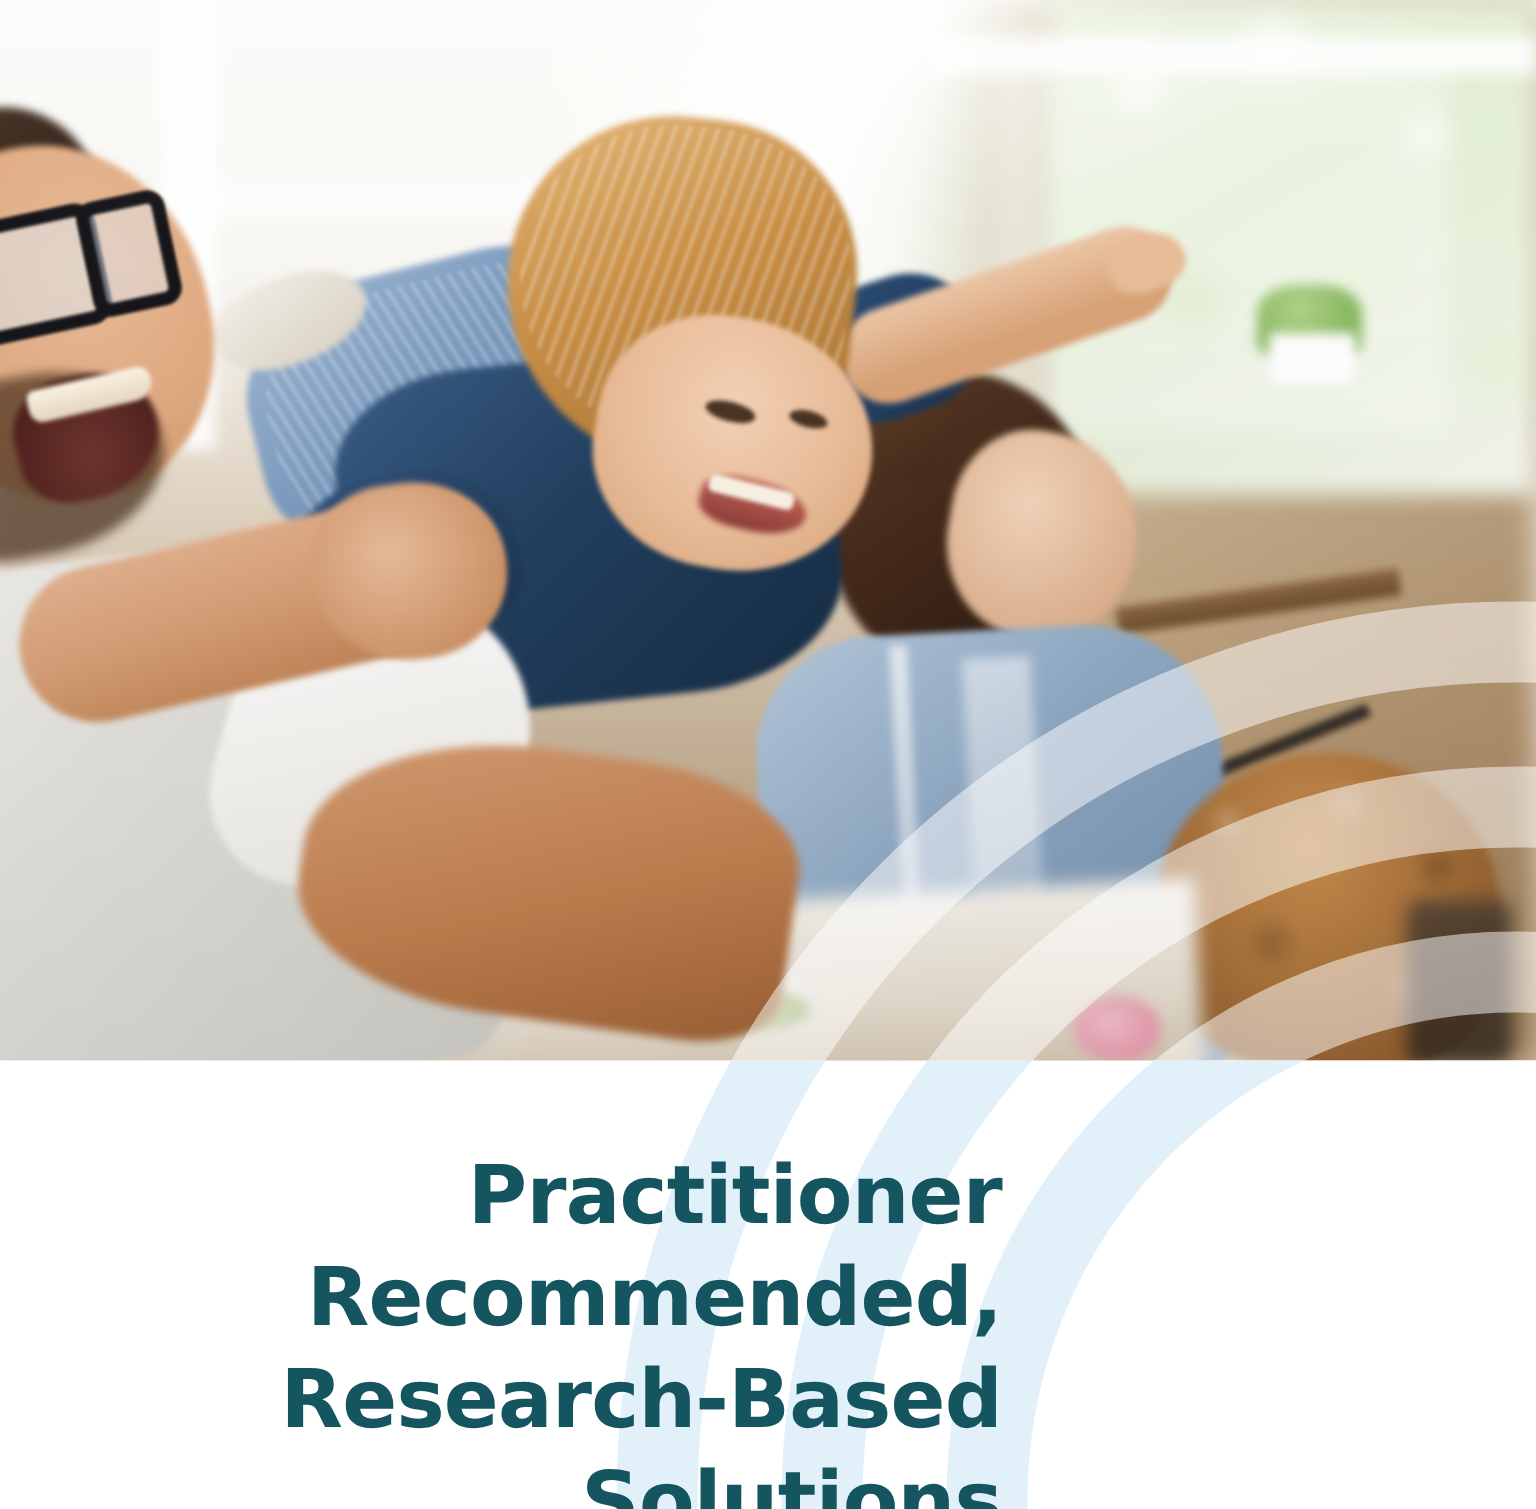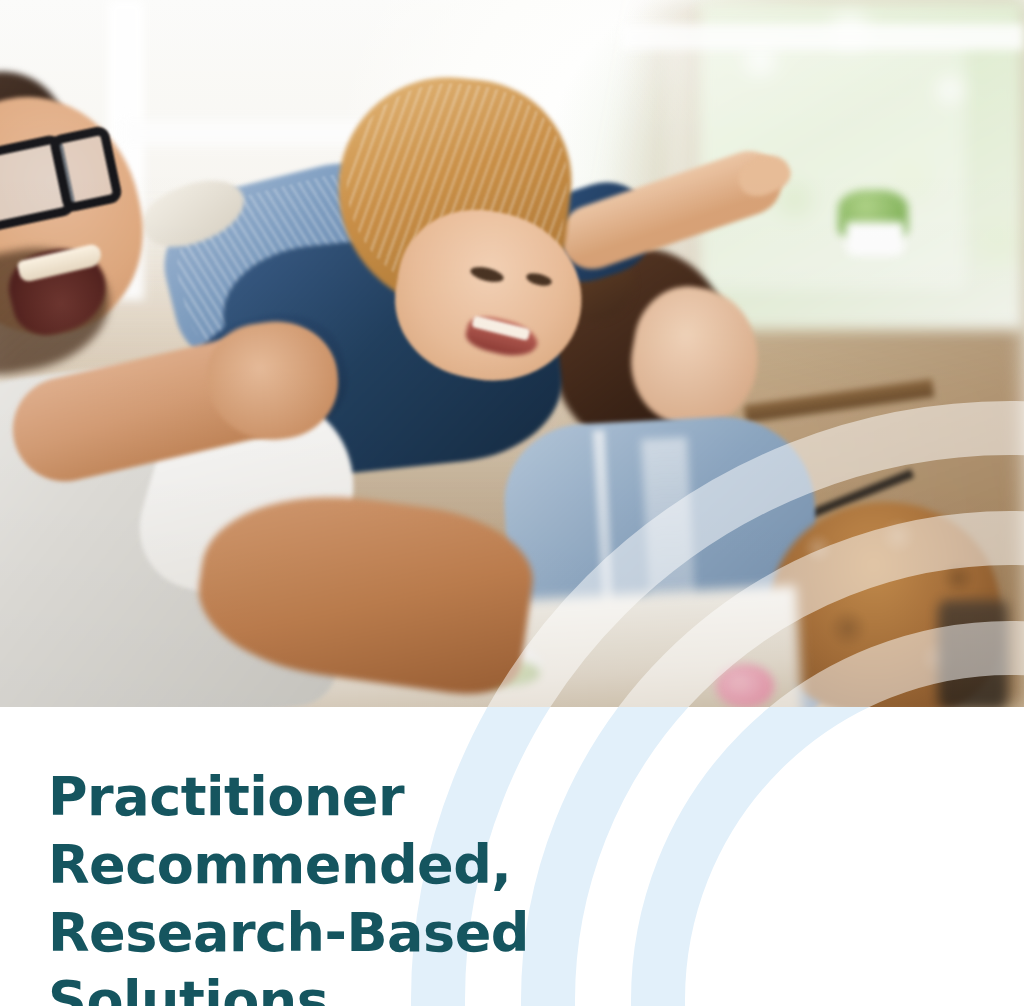--- a/index.html
+++ b/index.html
@@ -367,20 +367,20 @@
       <circle cx="1010" cy="1000" r="572" fill="none" stroke="rgba(255,255,255,0.50)" stroke-width="54"></circle>
     </g>
 
     <g clip-path="url(#clip-band)">
       <circle cx="1010" cy="1000" r="352" fill="none" stroke="#E2F0FA" stroke-width="54"></circle>
       <circle cx="1010" cy="1000" r="462" fill="none" stroke="#E2F0FA" stroke-width="54"></circle>
       <circle cx="1010" cy="1000" r="572" fill="none" stroke="#E2F0FA" stroke-width="54"></circle>
     </g>
   </svg>
 
-  <div style="position:absolute;left:0;top:707px;width:920px;height:299px;">
+  <div style="position:absolute;left:0;top:707px;width:920px;height:299px;text-align:right;">
     <h1 class="heading">Practitioner
 Recommended,
 Research-Based
 Solutions</h1>
   </div>
 
 </div>
 
 </body></html>

